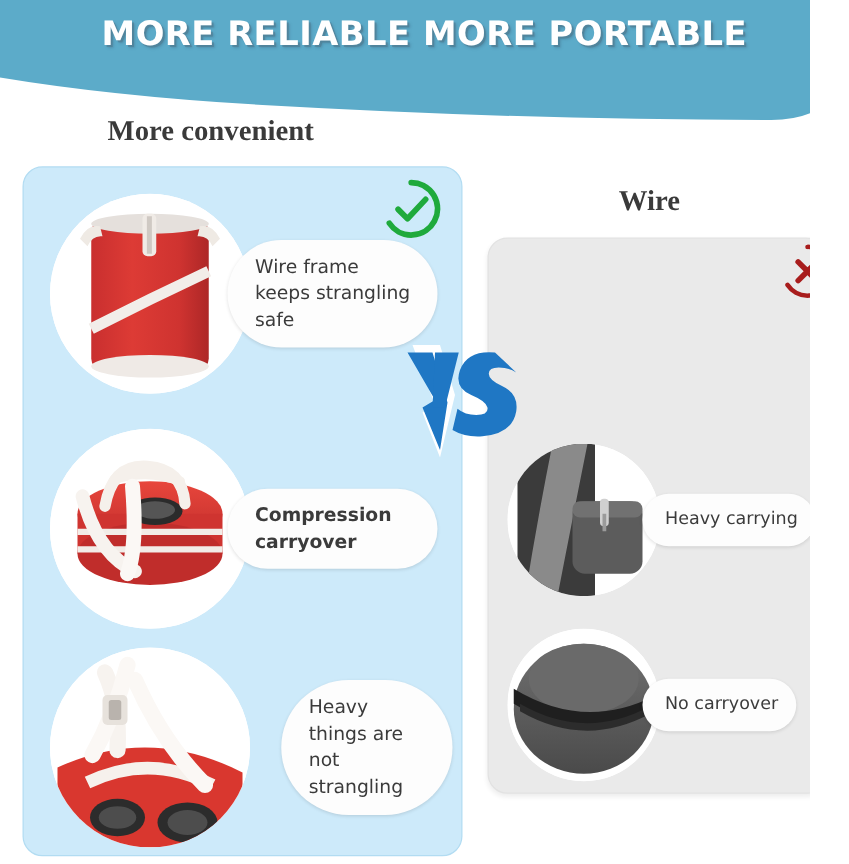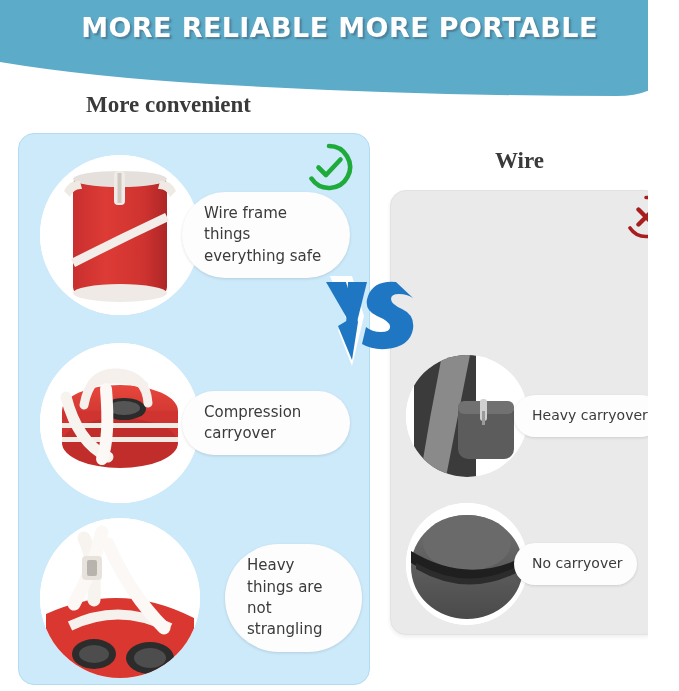--- a/index.html
+++ b/index.html
@@ -183,21 +183,21 @@
         <rect x="33" y="22" width="94" height="118" rx="8" fill="url(#redA)"></rect>
         <ellipse cx="80" cy="24" rx="47" ry="8" fill="#e5e0dc"></ellipse>
         <ellipse cx="80" cy="138" rx="47" ry="9" fill="#efeae6"></ellipse>
         <path d="M33 108 Q80 84 127 62" stroke="#f2ede9" stroke-width="9" fill="none"></path>
         <rect x="74" y="16" width="11" height="34" rx="4" fill="#f0ebe6"></rect>
         <rect x="77.5" y="18" width="4" height="30" fill="#cfc9c3"></rect>
         <path d="M24 36 q6 -12 16 -10 l2 8 q-8 -1 -12 8 z" fill="#efeae4"></path>
         <path d="M136 36 q-6 -12 -16 -10 l-2 8 q8 -1 12 8 z" fill="#efeae4"></path>
       </svg>
     </div>
-    <div class="pill pill-left" style="margin-left:-18px; width:168px;">Wire frame things everything safe</div>
+    <div class="pill pill-left" style="margin-left:-18px; width:168px;">Wire frame keeps strangling safe</div>
   </div>
 
   <div class="feature" style="left:40px; top:343px; width:322px;">
     <div class="photo-circle lg">
       <svg class="art" width="160" height="160" viewBox="0 0 160 160">
         <defs>
           <linearGradient id="redB" x1="0" y1="0" x2="0" y2="1">
             <stop offset="0" stop-color="#e8463c"></stop>
             <stop offset="1" stop-color="#bf2d2b"></stop>
           </linearGradient>
@@ -209,21 +209,21 @@
         <rect x="22" y="80" width="116" height="5" fill="#f2ece7"></rect>
         <rect x="22" y="94" width="116" height="5" fill="#f2ece7"></rect>
         <ellipse cx="84" cy="66" rx="22" ry="11" fill="#2b2b2b"></ellipse>
         <ellipse cx="84" cy="65" rx="16" ry="7" fill="#555"></ellipse>
         <path d="M44 62 q6 -34 34 -32 q28 2 30 30" stroke="#f5f0eb" stroke-width="9" fill="none" stroke-linecap="round"></path>
         <path d="M52 40 q28 -8 52 2" stroke="#f5f0eb" stroke-width="8" fill="none" stroke-linecap="round"></path>
         <path d="M26 54 q12 46 42 60" stroke="#f7f3ef" stroke-width="11" fill="none" stroke-linecap="round"></path>
         <path d="M66 46 q4 48 -4 70" stroke="#fbf8f5" stroke-width="12" fill="none" stroke-linecap="round"></path>
       </svg>
     </div>
-    <div class="pill pill-left" style="margin-left:-18px; width:168px;">Compression carryover</div>
+    <div class="pill pill-left" style="margin-left:-18px; width:168px;font-weight:bold;">Compression carryover</div>
   </div>
 
   <div class="feature" style="left:40px; top:518px; width:322px;gap:43px;">
     <div class="photo-circle lg">
       <svg class="art" width="160" height="160" viewBox="0 0 160 160">
         <rect width="160" height="160" fill="#ffffff"></rect>
         <path d="M6 96 q74 -34 148 4 L154 160 L6 160 Z" fill="#d9372f"></path>
         <path d="M30 108 q50 -24 100 2" stroke="#f6f1ec" stroke-width="10" fill="none"></path>
         <path d="M44 20 q12 26 10 62" stroke="#f7f3ef" stroke-width="13" fill="none" stroke-linecap="round"></path>
         <path d="M62 14 q-10 40 -28 72" stroke="#fbf8f5" stroke-width="13" fill="none" stroke-linecap="round"></path>
@@ -253,21 +253,21 @@
         <rect width="122" height="122" fill="#ffffff"></rect>
         <rect x="8" y="0" width="62" height="122" fill="#3b3b3b"></rect>
         <path d="M36 0 q-12 60 -22 122 l26 0 q12 -62 24 -122 z" fill="#8a8a8a"></path>
         <rect x="52" y="46" width="56" height="58" rx="10" fill="#5c5c5c"></rect>
         <rect x="52" y="46" width="56" height="13" rx="6" fill="#717171"></rect>
         <rect x="74" y="44" width="7" height="22" rx="3" fill="#d0d0d0"></rect>
         <rect x="76" y="56" width="3" height="14" fill="#9a9a9a"></rect>
         <path d="M92 8 l14 36" stroke="#ffffff" stroke-width="3" fill="none"></path>
       </svg>
     </div>
-    <div class="pill pill-right" style="margin-left:-14px;">Heavy carryover</div>
+    <div class="pill pill-right" style="margin-left:-14px;">Heavy carrying</div>
   </div>
 
   <div class="feature" style="left:406px; top:503px; width:248px;">
     <div class="photo-circle md">
       <svg class="art" width="122" height="122" viewBox="0 0 122 122">
         <defs>
           <linearGradient id="grayB" x1="0" y1="0" x2="0" y2="1">
             <stop offset="0" stop-color="#707070"></stop>
             <stop offset="1" stop-color="#4a4a4a"></stop>
           </linearGradient>

